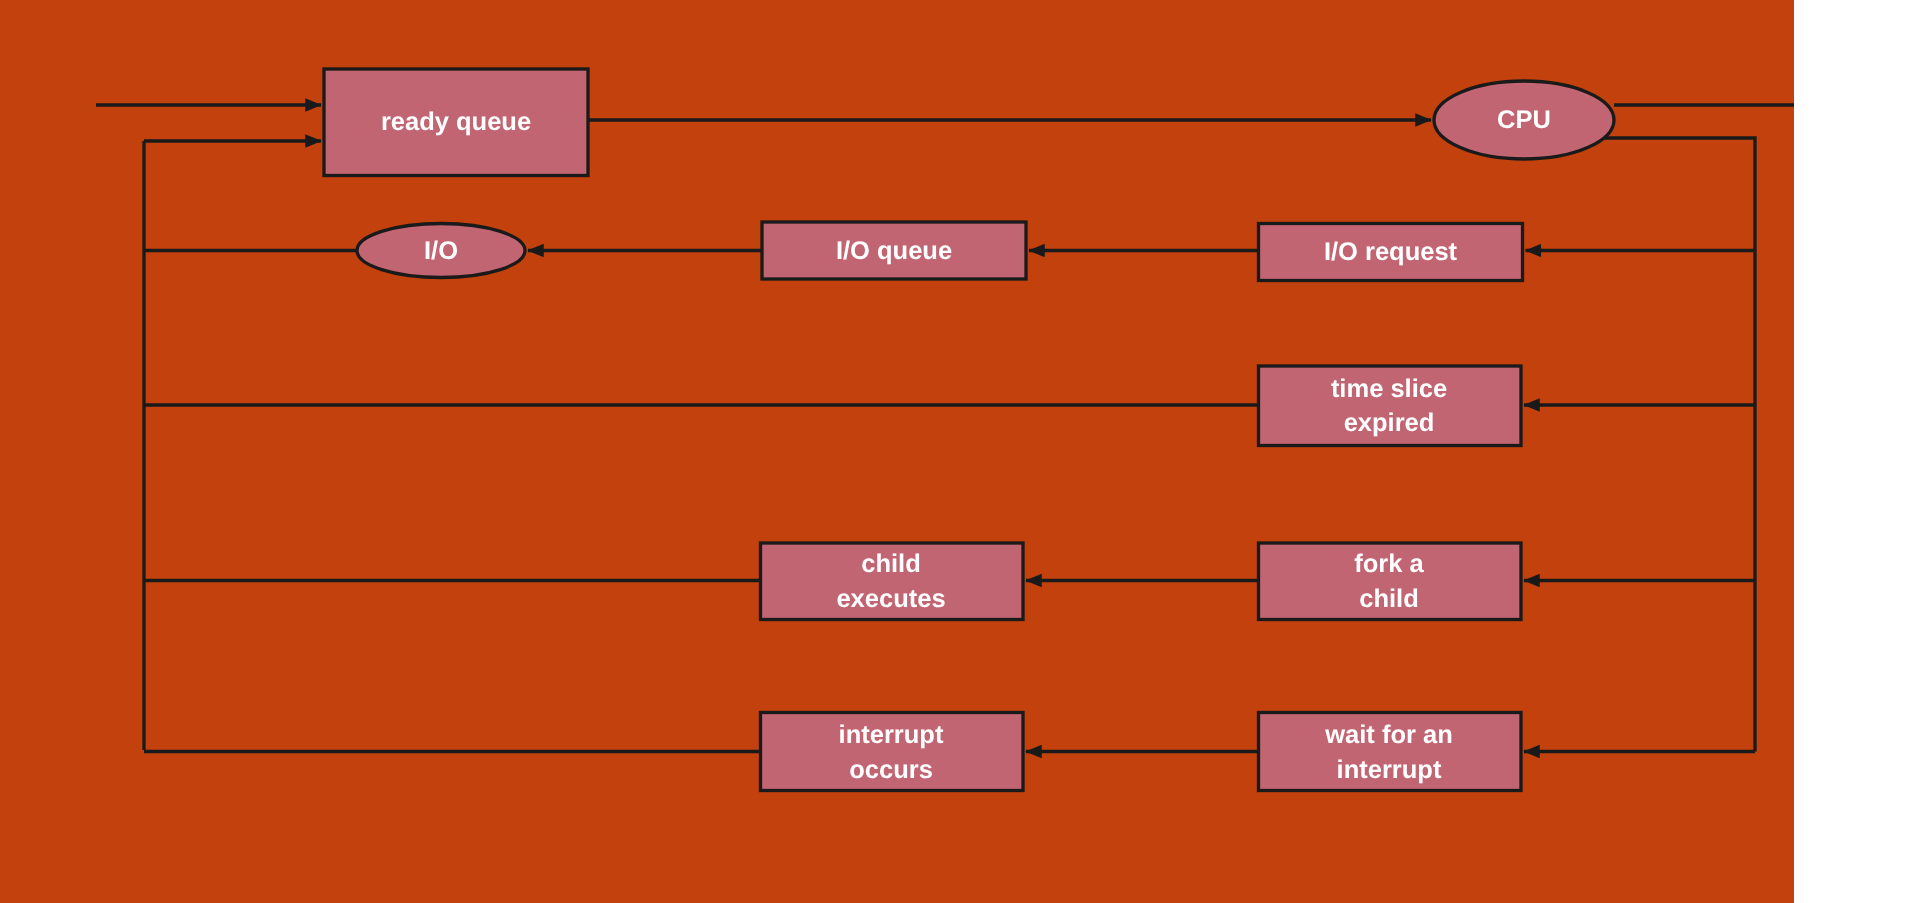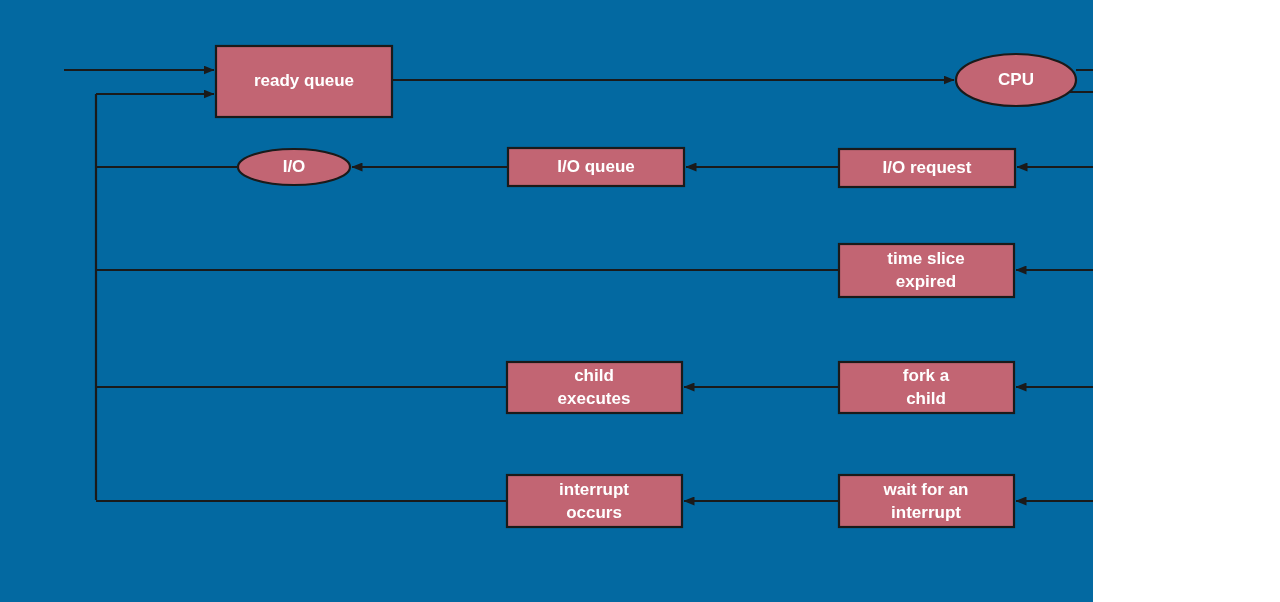--- a/index.html
+++ b/index.html
@@ -5,23 +5,23 @@
   html, body {
     margin: 0;
     padding: 0;
     background: #ffffff;
   }
   body {
     font-family: "Liberation Sans", sans-serif;
   }
   #canvas {
     position: relative;
-    width: 1093px;
+    width: 1196px;
     height: 602px;
-    background: #0369a1;
+    background: #c2410c;
     overflow: hidden;
   }
   #diagram-svg {
     position: absolute;
     left: 0;
     top: 0;
     width: 1280px;
     height: 602px;
   }
   .node-label {

